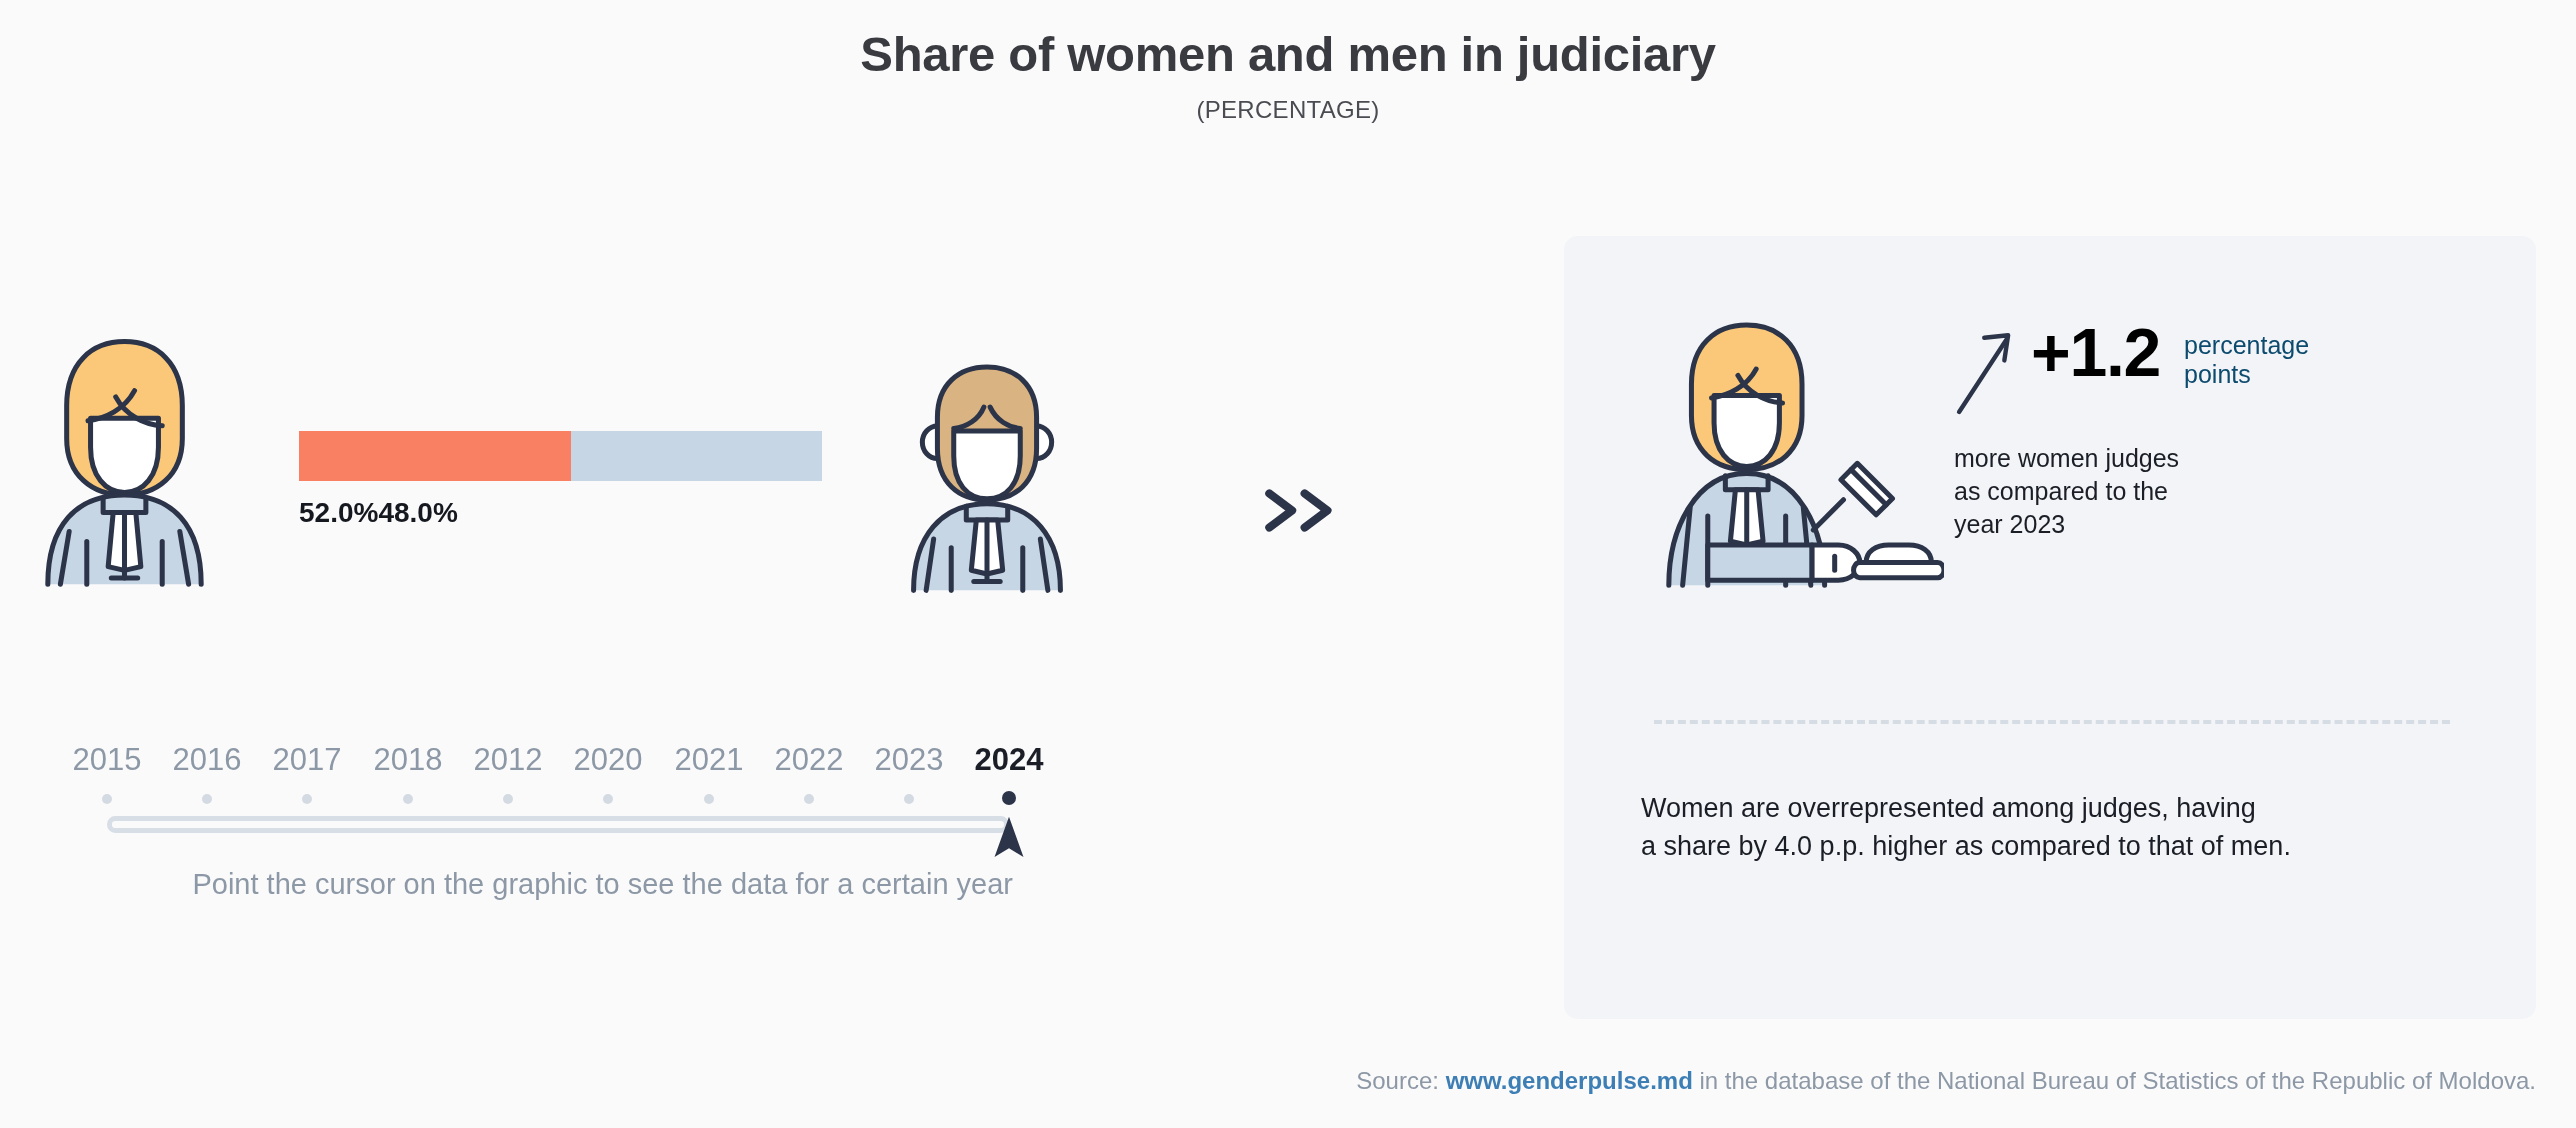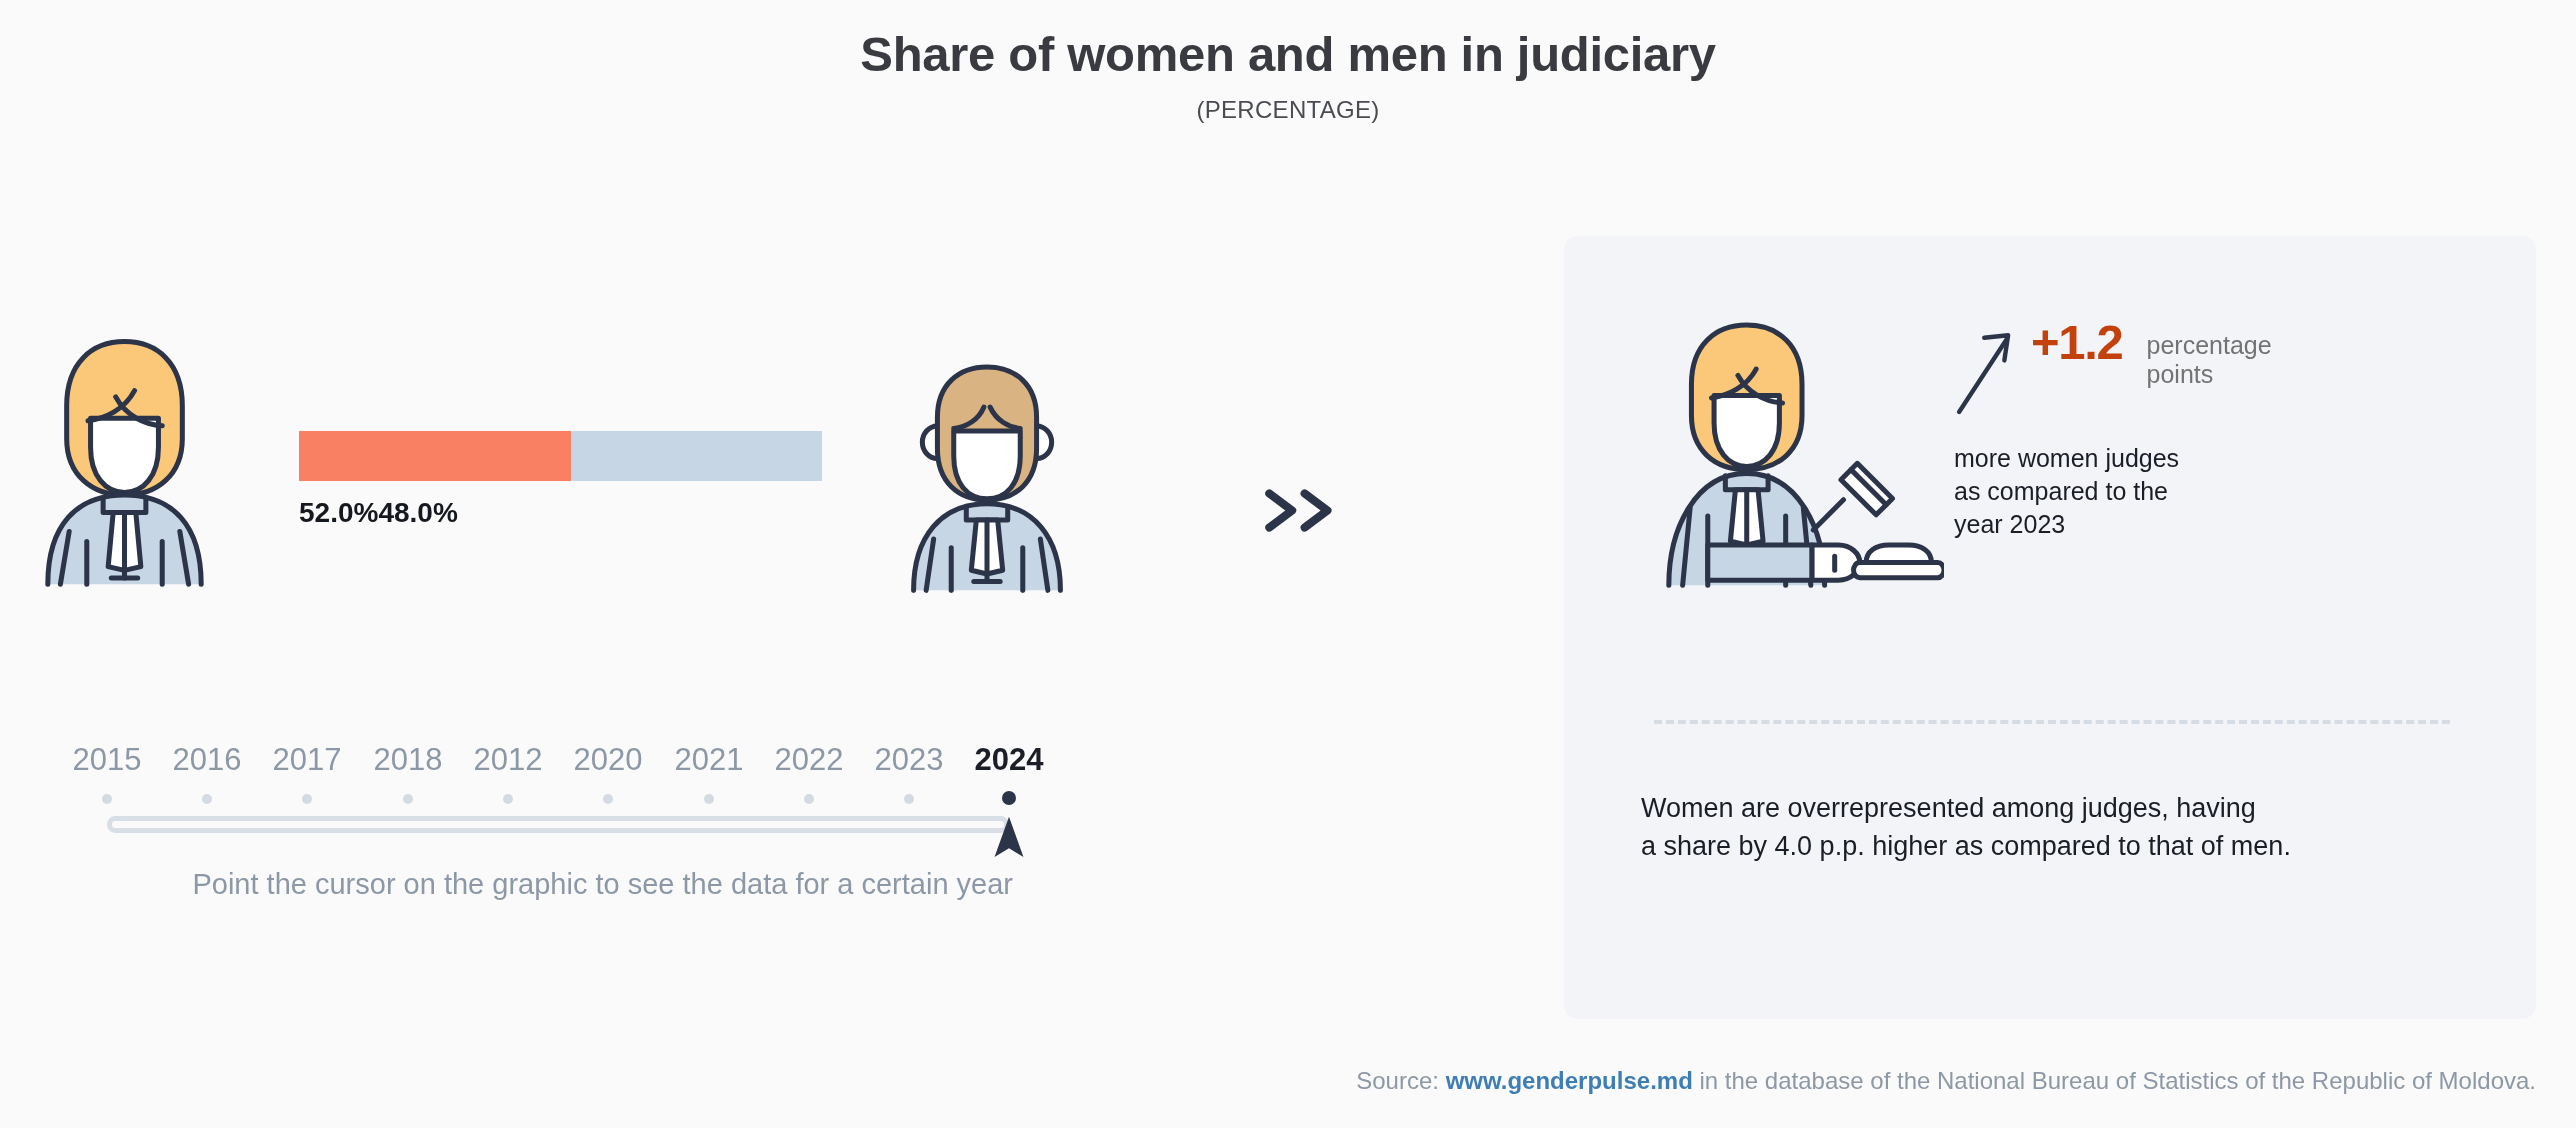--- a/index.html
+++ b/index.html
@@ -192,29 +192,29 @@
     left: 390px;
     top: 82px;
     width: 566px;
   }
   .stat-top {
     display: flex;
     align-items: flex-start;
   }
   .arrow-up { margin-top: 11.3px; margin-right: 14px; }
   .stat-value {
-    font-size: 49px;
+    font-size: 68px;
     font-weight: bold;
-    color: #c2410c;
+    color: #000000;
     line-height: 1;
     letter-spacing: -1.3px;
   }
   .stat-unit {
     font-size: 25px;
-    color: #737373;
+    color: #0c4a6e;
     line-height: 1.18;
     margin-left: 24px;
     margin-top: 12.6px;
     white-space: pre-line;
   }
   .stat-desc {
     margin-top: 22.6px;
     margin-left: 0px;
     font-size: 25px;
     color: #1B1E26;

